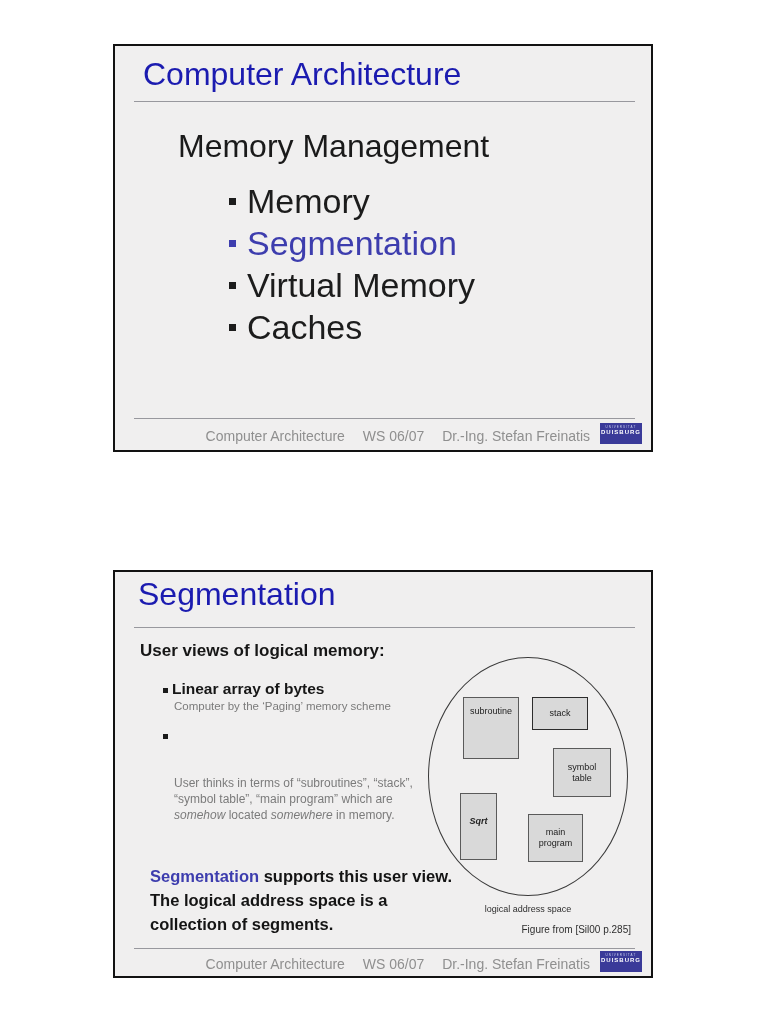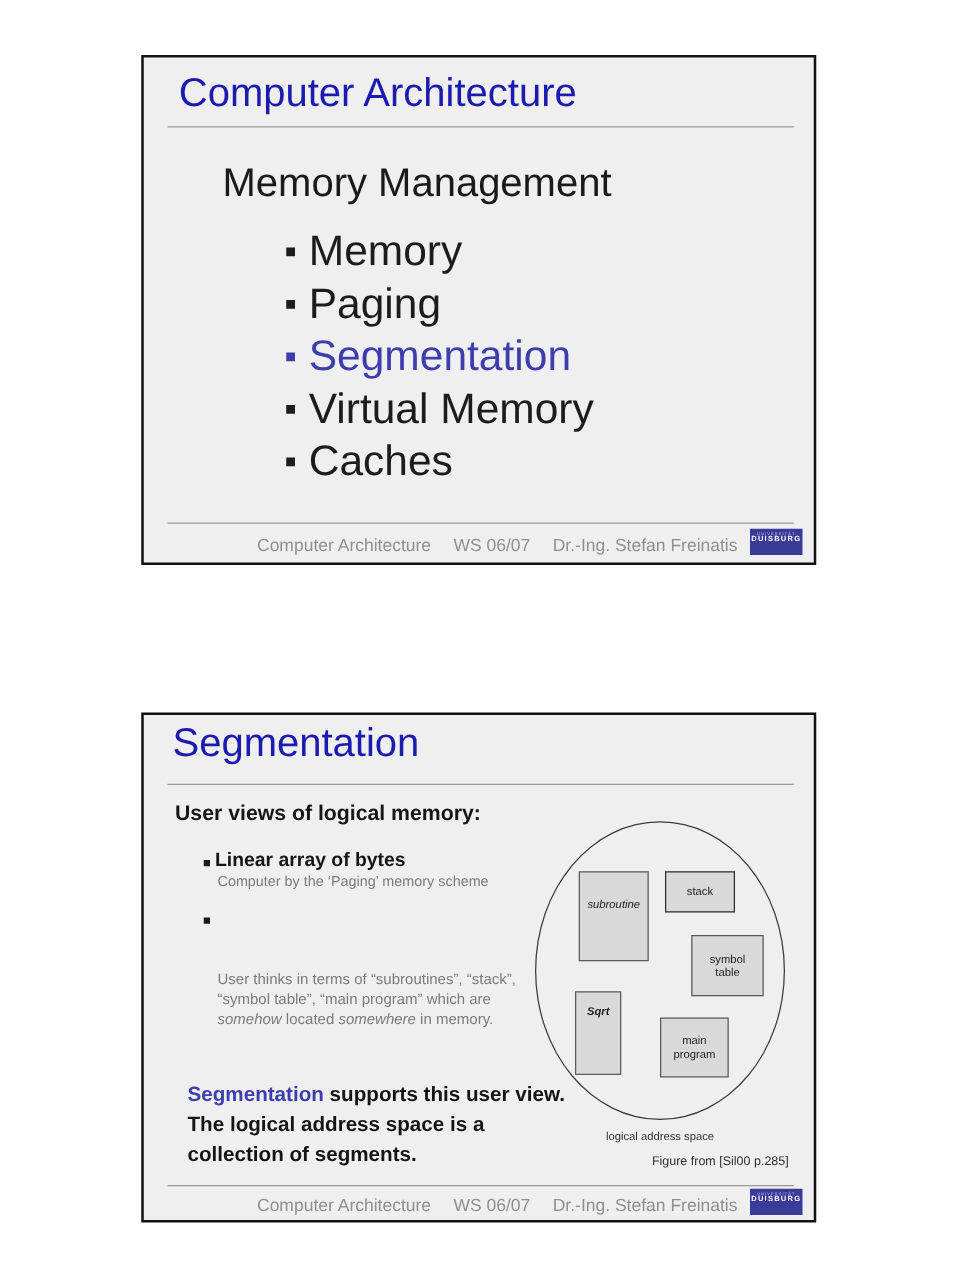--- a/index.html
+++ b/index.html
@@ -70,45 +70,41 @@
   .ellipse {
     position:absolute; left:313px; top:85px; width:200px; height:239px;
     border:1.5px solid #3a3a3a; border-radius:50%;
     background:transparent;
   }
   .dbox {
     position:absolute; background:#d9d9d9; border:1px solid #5a5a5a;
     font-size:9px; color:#222; text-align:center; white-space:pre-line; line-height:11px;
   }
   .dbox-center { display:flex; align-items:center; justify-content:center; }
-  .box-subroutine { left:348px; top:125px; width:56px; height:72px; padding-top:20px;font-style:italic; }
+  .box-subroutine { left:348px; top:125px; width:56px; height:62px; padding-top:8px; }
   .box-stack      { left:417px; top:125px; width:56px; height:33px; border:1.5px solid #2c2c2c; }
   .box-symbol     { left:438px; top:176px; width:58px; height:49px; }
-  .box-sqrt       { left:345px; top:221px; width:37px; height:67px; padding-top:10px; font-style:italic; font-weight:600;text-align:center; }
+  .box-sqrt       { left:345px; top:221px; width:37px; height:67px; padding-top:22px; font-style:italic; font-weight:600;text-align:center; }
   .box-main       { left:413px; top:242px; width:55px; height:48px; }
   .diagram-caption { position:absolute; left:332px; top:332px; width:162px; text-align:center; font-size:9px; color:#2e2e2e; }
   .figure-credit { position:absolute; right:20px; top:352px; font-size:10px; color:#2e2e2e; white-space:nowrap; }
 </style>
 </head>
 <body>
 
 <div class="slide" id="slide1">
   <div class="abs slide-title" style="left:28px; top:10px;">Computer Architecture</div>
   <div class="rule" style="top:55px;"></div>
 
   <div class="abs heading1" style="left:63px; top:82px;">Memory Management</div>
 
   <ul class="bullets">
     <li>
       <span class="sq"></span>
       <span>Memory</span>
-    </li>
-    <li>
-      <span class="sq"></span>
-      <span>Paging</span>
     </li>
     <li class="highlight">
       <span class="sq"></span>
       <span>Segmentation</span>
     </li>
     <li>
       <span class="sq"></span>
       <span>Virtual Memory</span>
     </li>
     <li>

